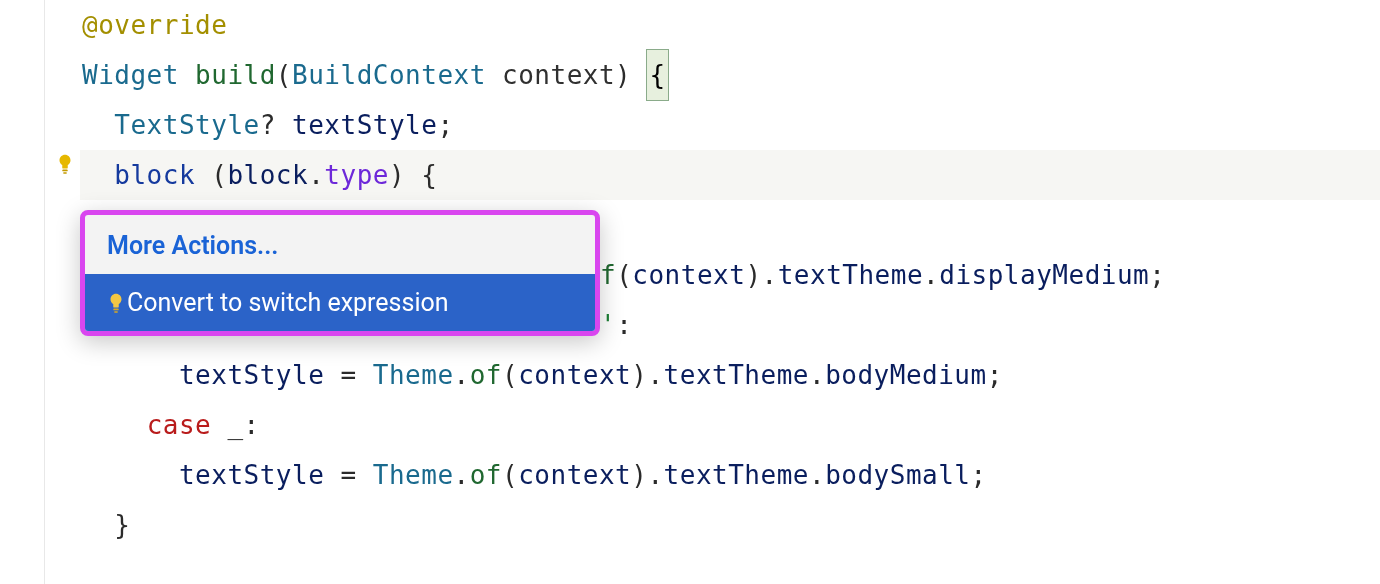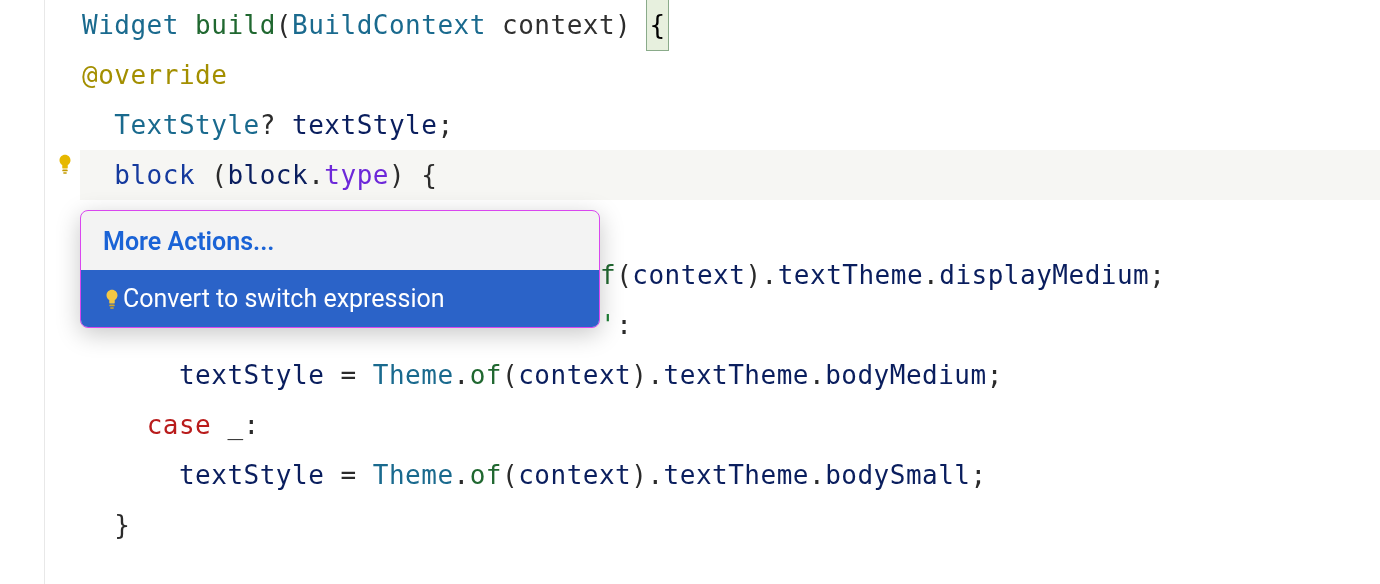--- a/index.html
+++ b/index.html
@@ -71,21 +71,21 @@
       background: #e7f0de;
       outline: 1px solid #8aab8a;
       padding: 0 2px;
     }
     .popup {
       position: absolute;
       left: 80px;
       top: 210px;
       width: 520px;
       background: #f3f3f3;
-      border: 1px solid #d946ef;
+      border: 5px solid #d946ef;
       border-radius: 8px;
       box-shadow: 0 6px 24px rgba(0,0,0,0.22);
       overflow: hidden;
       font-family: -apple-system, 'Segoe UI', Roboto, sans-serif;
     }
     .popup-header {
       padding: 16px 22px 14px 22px;
       font-size: 25px;
       font-weight: 600;
       color: #1a63d6;
@@ -125,23 +125,23 @@
   <div class="gutter-bulb">
     <svg class="bulb-svg" width="22" height="22" viewBox="0 0 24 24">
       <path fill="#e6b800" d="M12 2C8.7 2 6 4.7 6 8c0 2.2 1.2 4.2 3 5.2V16c0 .6.4 1 1 1h4c.6 0 1-.4 1-1v-2.8c1.8-1 3-3 3-5.2 0-3.3-2.7-6-6-6z"></path>
       <rect fill="#c49a00" x="9" y="18" width="6" height="2" rx="1"></rect>
       <rect fill="#c49a00" x="10" y="21" width="4" height="1.5" rx="0.7"></rect>
     </svg>
   </div>
 </div>
 
 <div class="code-area">
+  <div class="code-line"><span class="t-annotation">@override</span></div>
+
   <div class="code-line"><span class="t-type">Widget</span> <span class="t-method">build</span><span class="t-punc">(</span><span class="t-type">BuildContext</span><span class="t-param"> context</span><span class="t-punc">)</span> <span class="brace-cursor">{</span></div>
-
-  <div class="code-line"><span class="t-annotation">@override</span></div>
 
   <div class="code-line">  <span class="t-type">TextStyle</span><span class="t-punc">?</span><span class="t-ident"> textStyle</span><span class="t-punc">;</span></div>
 
   <div class="code-line highlighted">  <span class="t-keyword">block</span><span class="t-punc"> (</span><span class="t-ident">block</span><span class="t-punc">.</span><span class="t-prop">type</span><span class="t-punc">) {</span></div>
 
   <div class="switch-bg-cover"></div>
 
   <div class="code-line">&nbsp;</div>
 
   <div class="code-line" style="padding-left:520px;"><span class="t-method">f</span><span class="t-punc">(</span><span class="t-ident">context</span><span class="t-punc">)</span><span class="t-punc">.</span><span class="t-ident">textTheme</span><span class="t-punc">.</span><span class="t-ident">displayMedium</span><span class="t-punc">;</span></div>

